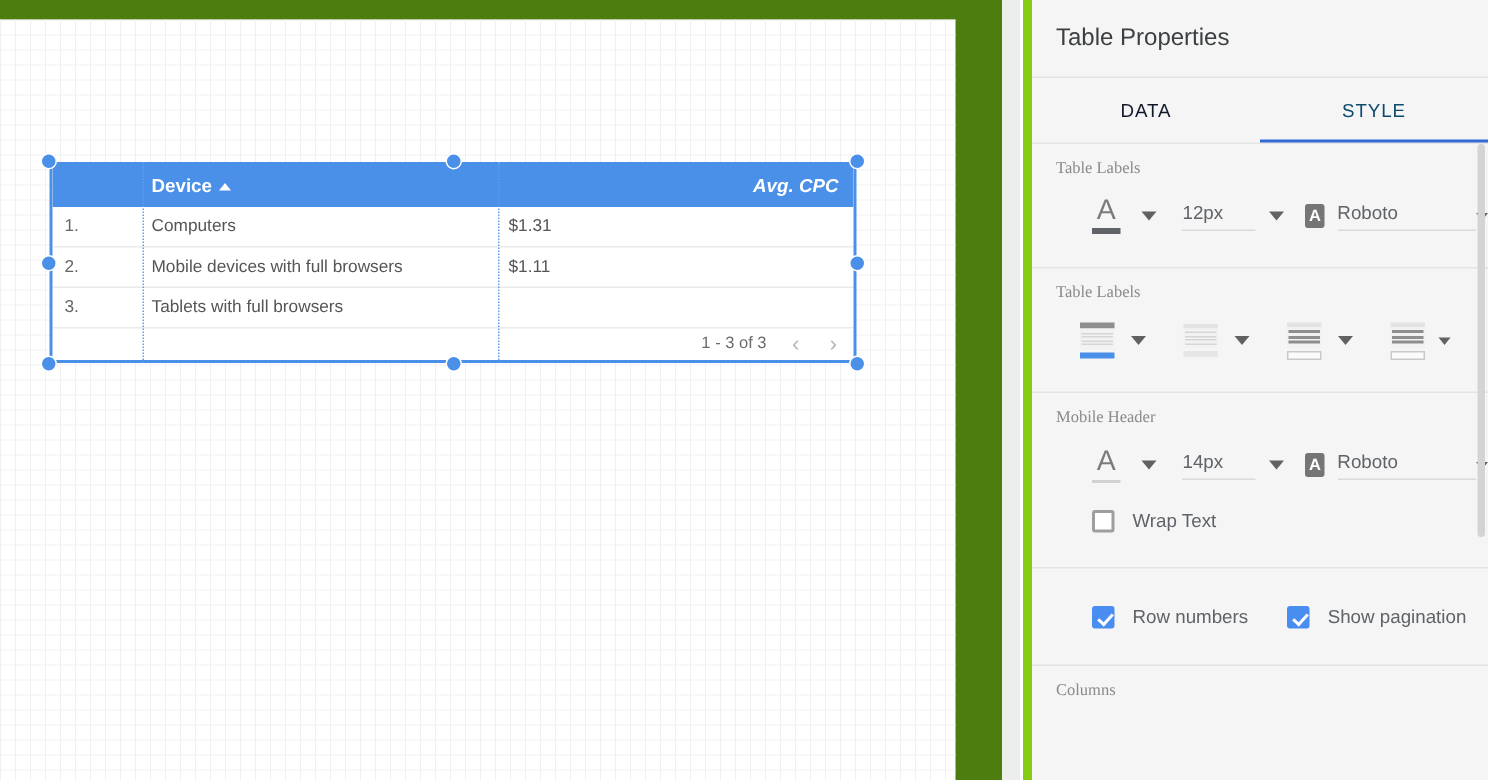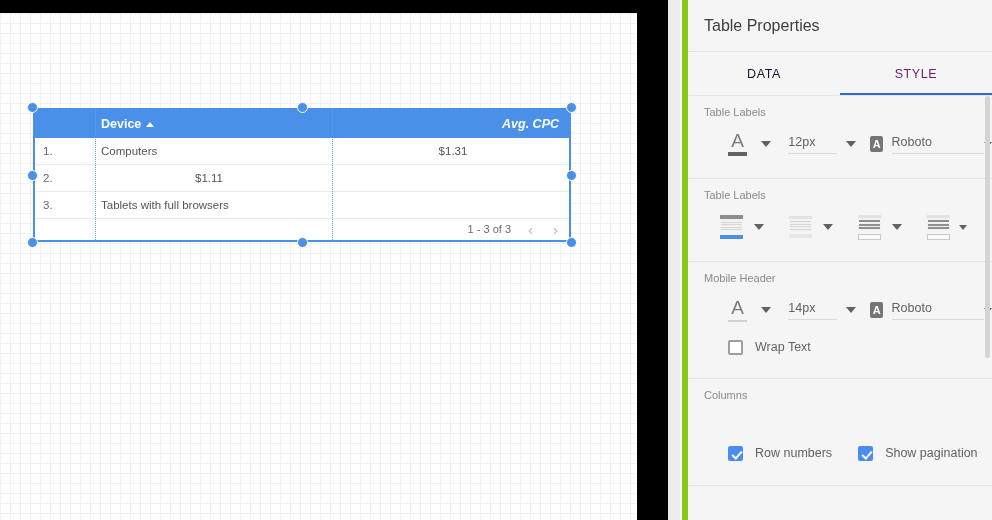--- a/index.html
+++ b/index.html
@@ -7,21 +7,21 @@
     width: 992px; height: 520px;
     overflow: hidden;
     font-family: "Liberation Sans", sans-serif;
     background: #ffffff;
   }
   #app { position: relative; width: 992px; height: 520px; }
 
   
   #canvas-area {
     position: absolute; left: 0; top: 0; width: 680px; height: 520px;
-    background: #000000;
+    background: #4d7c0f;
     overflow: hidden;
   }
   #canvas-page {
     position: absolute; left: 0; top: 13px; width: 637px; height: 507px;
     background: #ffffff;
     background-image:
       linear-gradient(to right, #f0f0f0 1px, transparent 1px),
       linear-gradient(to bottom, #f0f0f0 1px, transparent 1px);
     background-size: 10px 10px;
     background-position: 0 0;
@@ -77,21 +77,21 @@
     border-left: 4px solid transparent; border-right: 4px solid transparent;
     border-bottom: 5px solid #ffffff;
   }
   .tbl-row {
     height: 27px; display: flex; align-items: center;
     font-size: 11.5px; color: #555555;
     border-bottom: 1px solid #eaeaea;
   }
   .tbl-row .c-num { width: 60px; padding-left: 8px; color: #666666; }
   .tbl-row .c-dev { flex: 1; padding-left: 6px; }
-  .tbl-row .c-cpc { width: 230px; text-align: center; padding-right: 2px; }
+  .tbl-row .c-cpc { width: 230px; text-align: left; padding-right: 2px; }
   #tbl-pager {
     height: 20px; display: flex; align-items: center; justify-content: flex-end;
     gap: 14px; padding-right: 8px; font-size: 11px; color: #6a6a6a;
   }
   .pager-arrow {
     color: #b6b6b6; font-size: 15px; line-height: 1; cursor: default;
     padding: 0 3px;
   }
 
   
@@ -104,28 +104,28 @@
     height: 52px; display: flex; align-items: center; padding-left: 16px;
     font-size: 16px; color: #3c4043; background: #f5f5f5;
     border-bottom: 1px solid #e4e4e4;
   }
   #props-tabs { display: flex; height: 44px; border-bottom: 1px solid #e4e4e4; }
   .props-tab {
     flex: 1; display: flex; align-items: center; justify-content: center;
     font-size: 12.5px; letter-spacing: .6px; color: #0f172a;
     position: relative; cursor: pointer;
   }
-  .props-tab.active { color: #701a75; }
+  .props-tab.active { color: #0c4a6e; }
   .props-tab.active::after {
     content: ""; position: absolute; left: 0; right: 0; bottom: 0;
     height: 2px; background: #3367d6;
   }
   .props-section { border-bottom: 1px solid #e4e4e4; padding: 10px 0 14px 0; }
   .section-label {
-    font-size: 11px; color: #8a8a8a; padding-left: 16px; margin-bottom: 6px;
+    font-size: 11px; color: #8a8a8a; padding-left: 16px; margin-bottom: 6px; font-family: Liberation Serif, serif;
   }
   .ctl-row { display: flex; align-items: center; padding-left: 40px; height: 40px; }
 
   
   .a-letter {
     font-size: 19px; color: #7b7b7b; line-height: 18px;
     font-family: "Liberation Sans", sans-serif;
   }
   .a-ctrl { display: flex; flex-direction: column; align-items: center; width: 20px; cursor: pointer; }
   .a-bar-dark { width: 19px; height: 4px; background: #5f6368; margin-top: 2px; }
@@ -206,20 +206,21 @@
           </div>
         </div>
 
         <div class="tbl-row">
           <div class="c-num">1.</div>
           <div class="c-dev">Computers</div>
           <div class="c-cpc">$1.31</div>
         </div>
         <div class="tbl-row">
           <div class="c-num">2.</div>
+          <div class="c-dev">Mobile devices with full browsers</div>
           <div class="c-cpc">$1.11</div>
         </div>
         <div class="tbl-row">
           <div class="c-num">3.</div>
           <div class="c-dev">Tablets with full browsers</div>
         </div>
 
         <div id="tbl-pager">
           <span>1 - 3 of 3</span>
           <span class="pager-arrow">‹</span>
@@ -361,30 +362,30 @@
         <div style="width:11px"></div>
         <div class="underline-field" style="width:118px">Roboto</div>
         <div class="caret-down sm"></div>
       </div>
       <div class="ctl-row" style="height:34px">
         <div class="chkbox"></div>
         <span class="chk-label">Wrap Text</span>
       </div>
     </div>
 
-    <div class="props-section" style="border-bottom:none">
-      <div class="section-label">Columns</div>
-    </div>
-
     <div class="props-section" style="padding:0">
       <div class="chk-row">
         <div class="chkbox checked"></div>
         <span class="chk-label">Row numbers</span>
         <div style="width:26px"></div>
         <div class="chkbox checked"></div>
         <span class="chk-label">Show pagination</span>
       </div>
     </div>
 
+    <div class="props-section" style="border-bottom:none">
+      <div class="section-label">Columns</div>
+    </div>
+
     <div id="panel-scrollbar"></div>
   </div>
 
 </div>
 
 </body></html>

